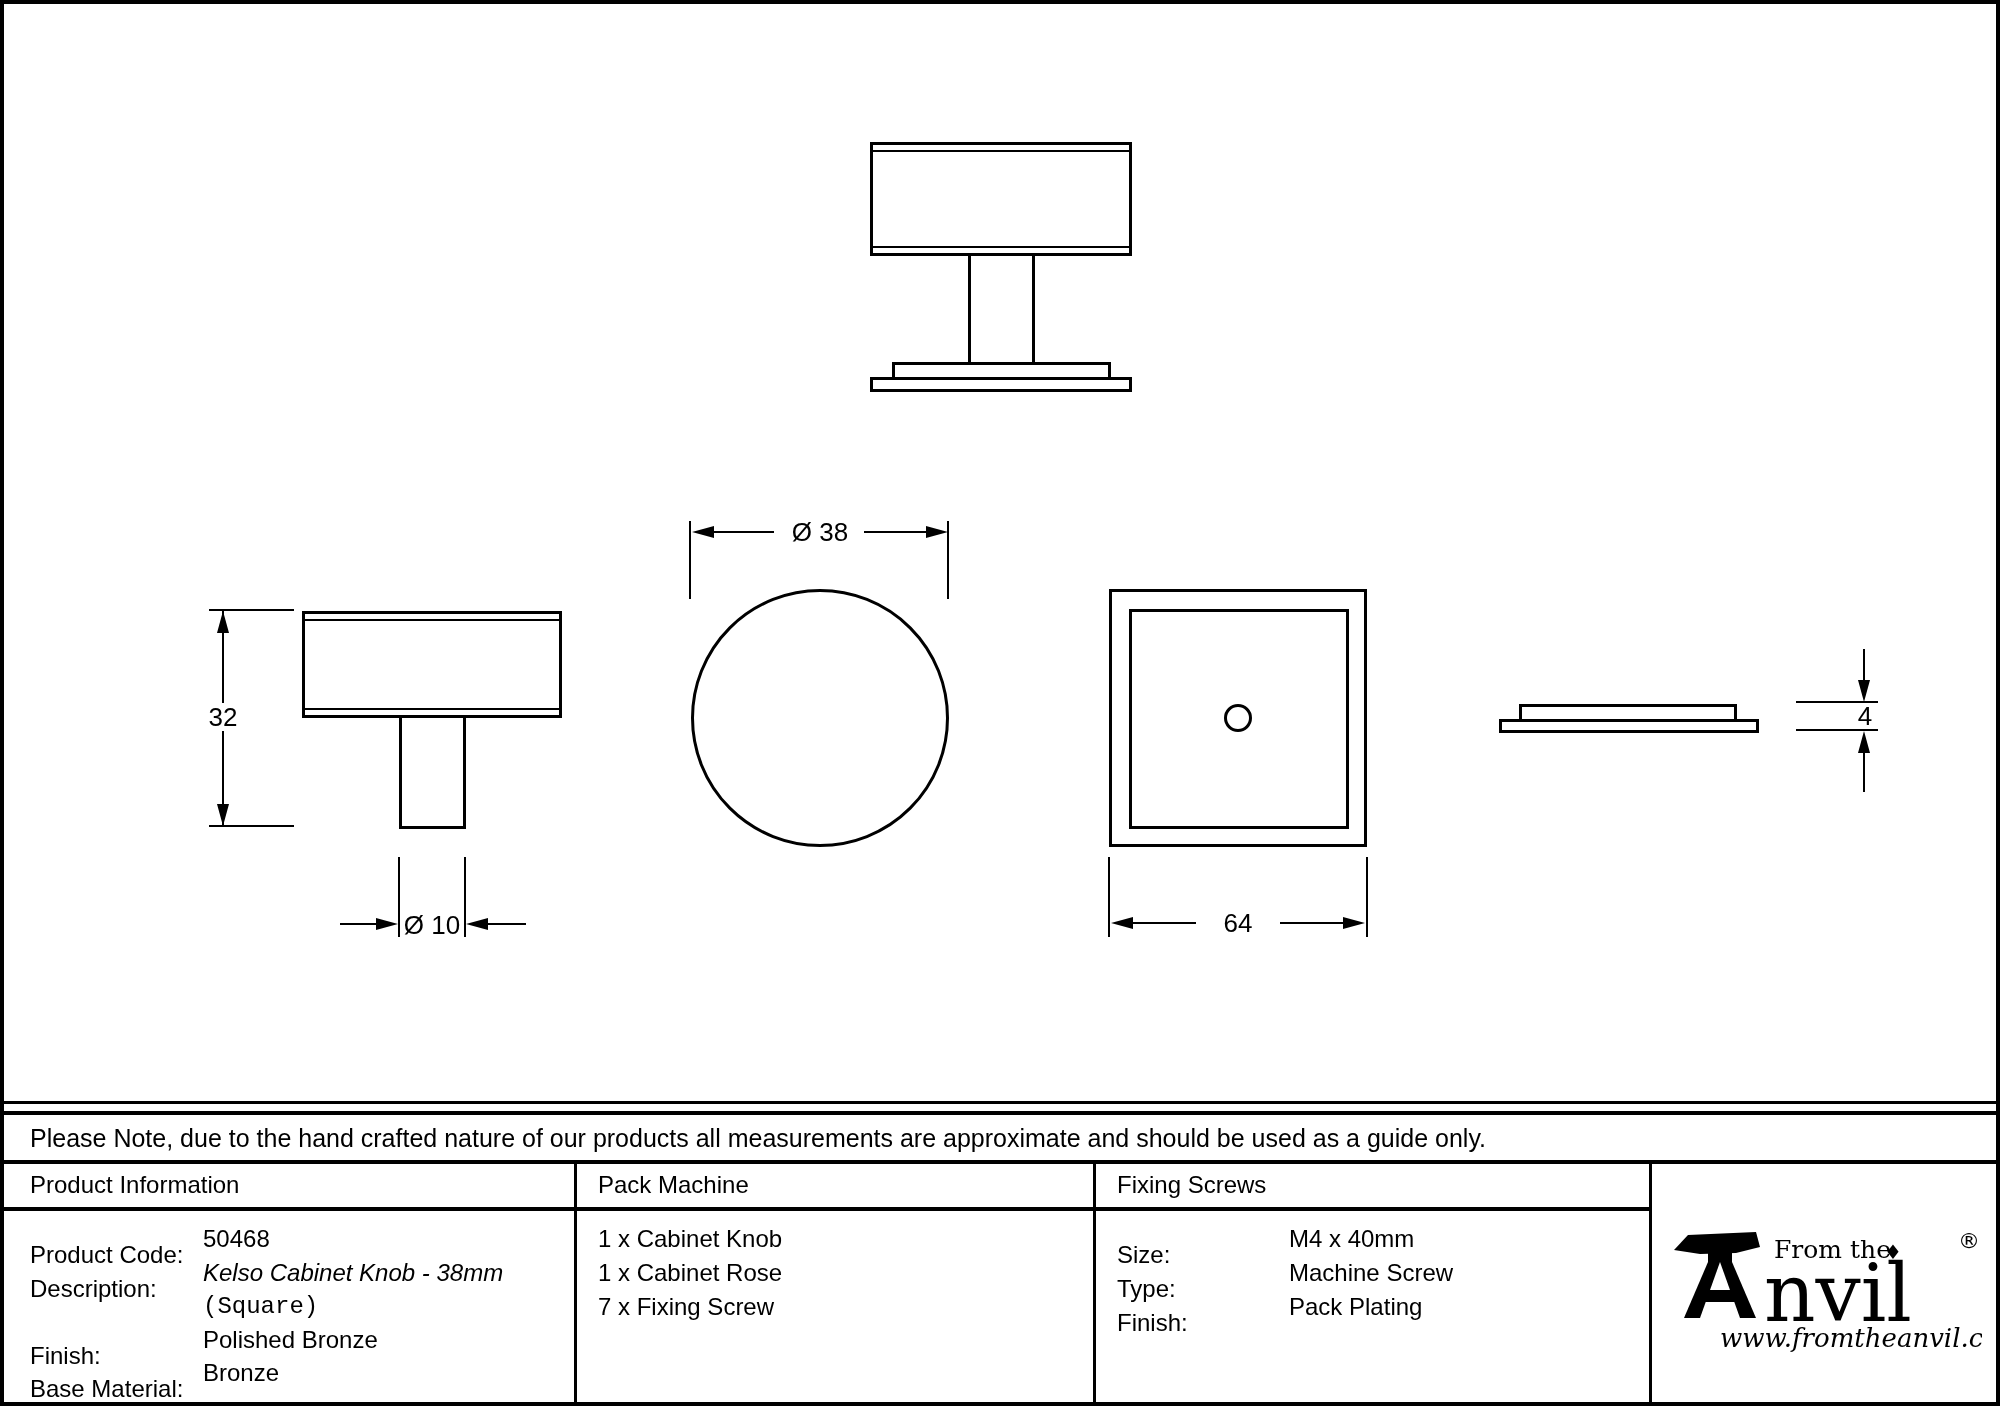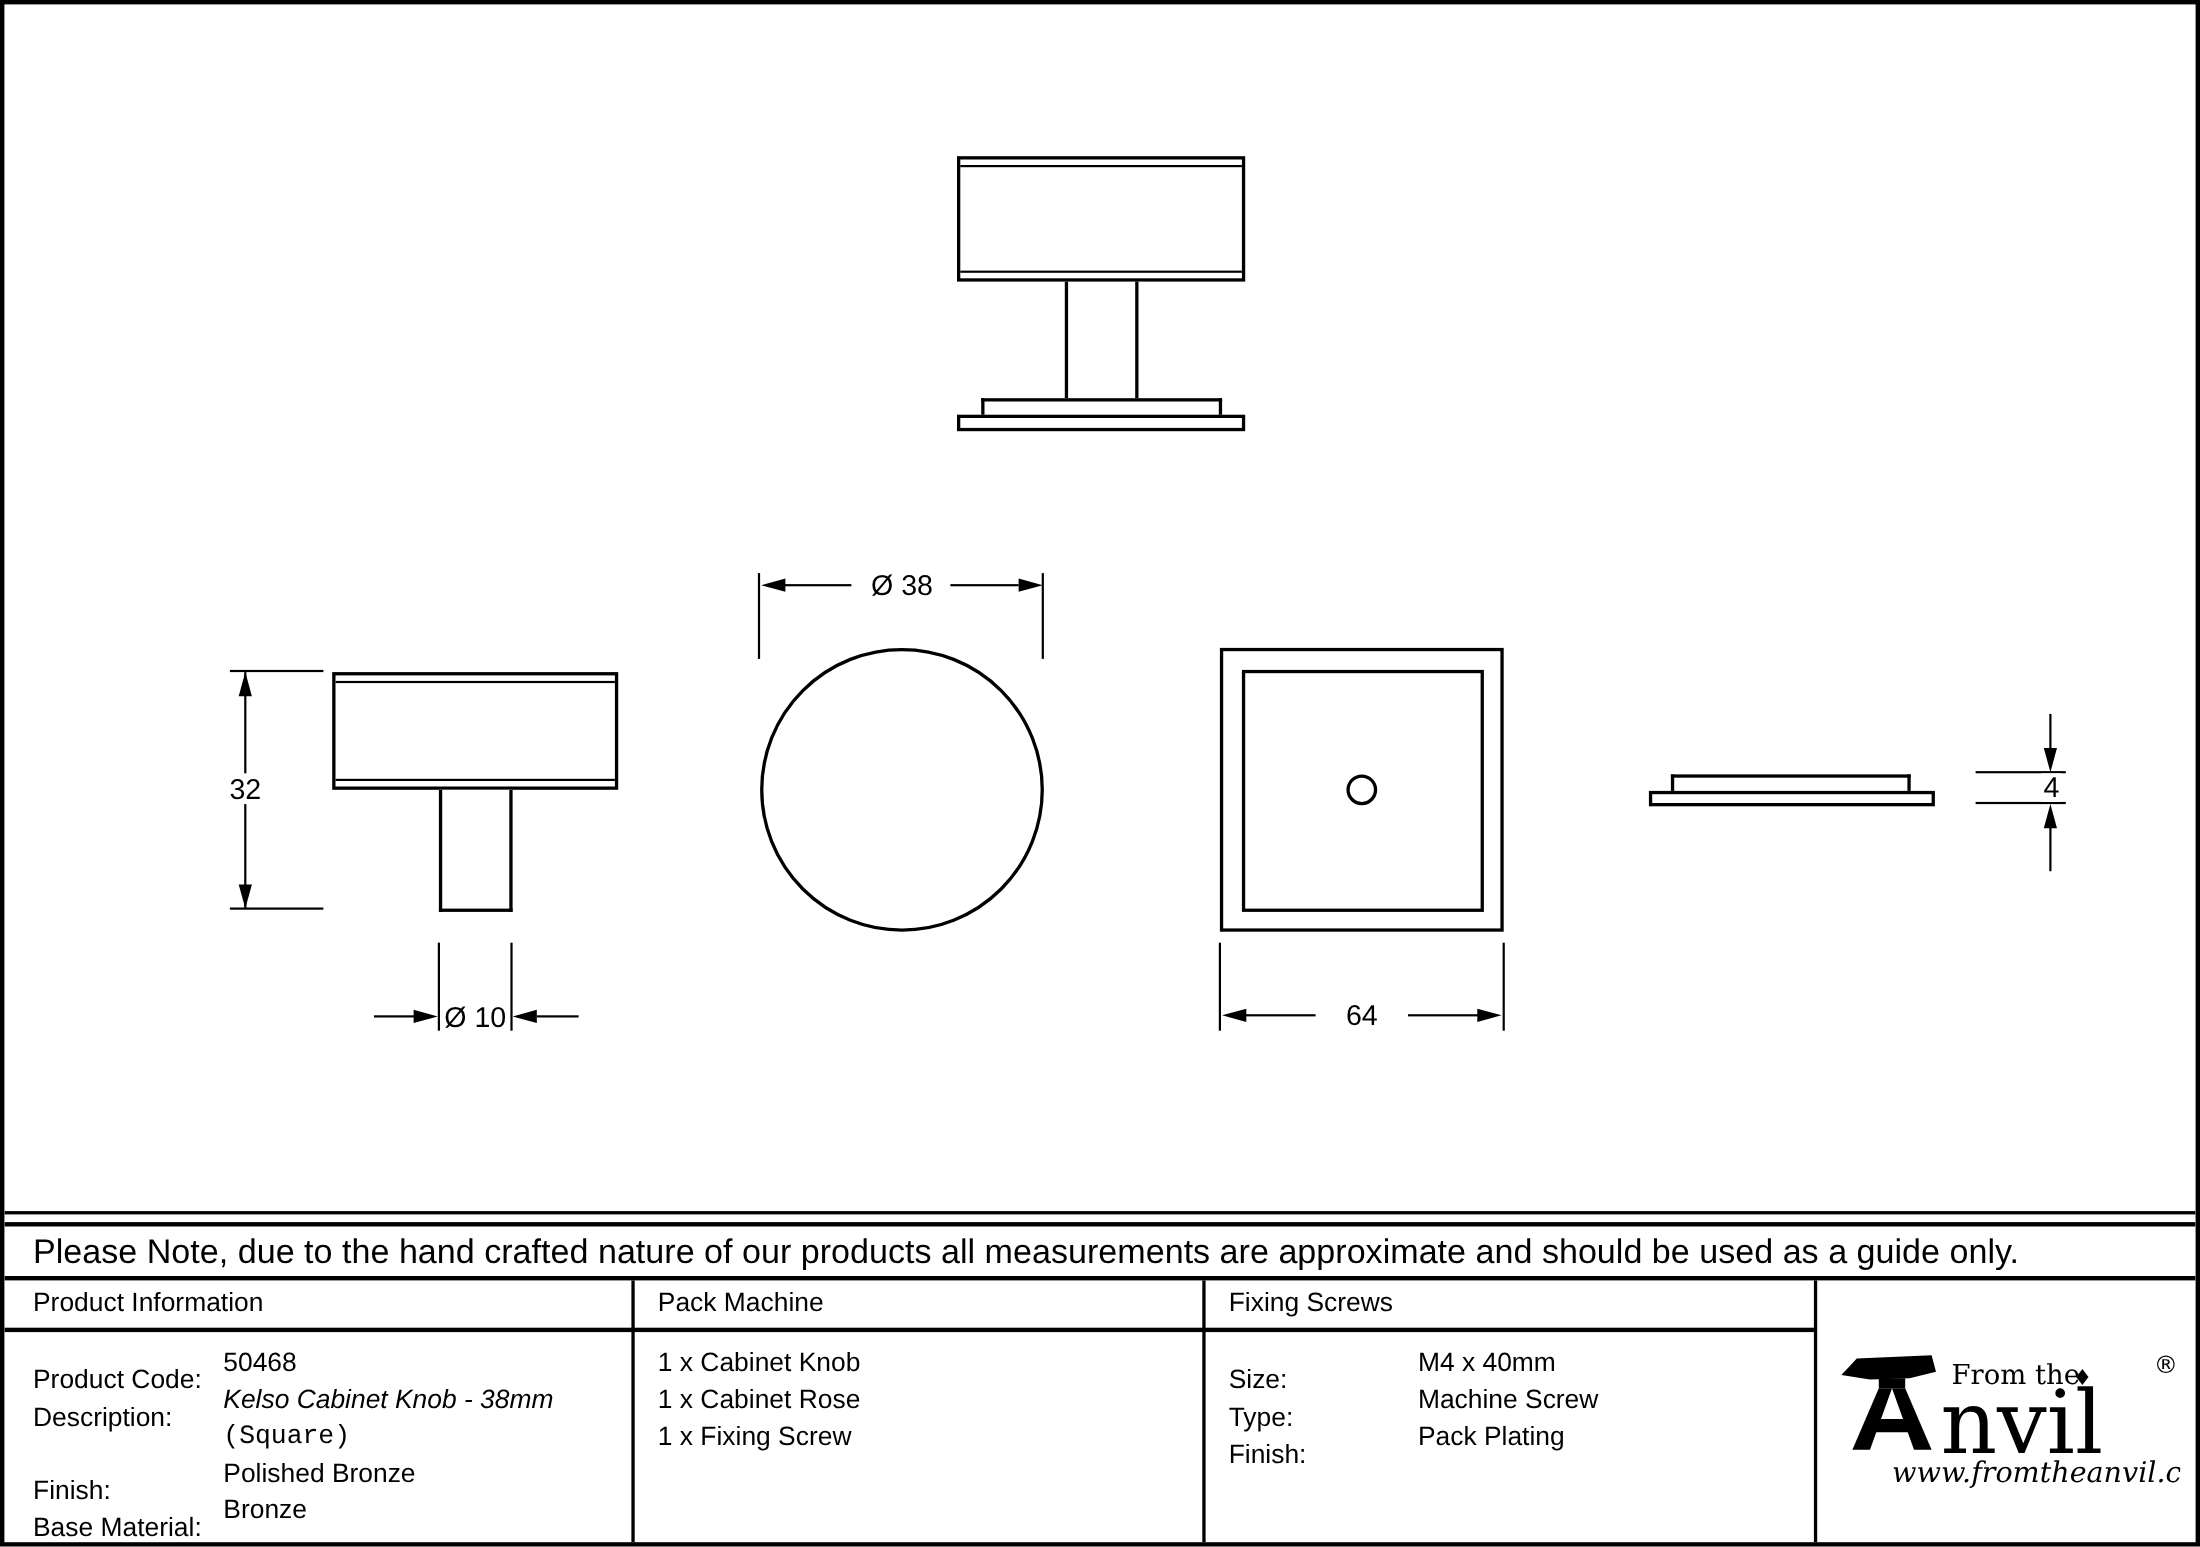--- a/index.html
+++ b/index.html
@@ -22,21 +22,21 @@
   .arr.left {border-top:6px solid transparent; border-bottom:6px solid transparent; border-right:22px solid #000;}
   .arr.right{border-top:6px solid transparent; border-bottom:6px solid transparent; border-left:22px solid #000;}
   .arr.up   {border-left:6px solid transparent; border-right:6px solid transparent; border-bottom:22px solid #000;}
   .arr.down {border-left:6px solid transparent; border-right:6px solid transparent; border-top:22px solid #000;}
   .dim-label{
     position:absolute; transform:translate(-50%,-50%);
     font-size:26px; line-height:26px; background:#fff; padding:1px 5px; white-space:nowrap;
   }
   
   .note-text{
-    position:absolute; left:26px; top:1120px; font-size:31px; line-height:28px;
+    position:absolute; left:26px; top:1120px; font-size:25px; line-height:28px;
   }
   .tbl-header{position:absolute; top:1168px; font-size:24px; line-height:26px; white-space:nowrap;}
   .cell-text{position:absolute; font-size:24px; line-height:34px; white-space:nowrap;}
   .lv-row{position:absolute; height:34px;}
   .lv-row .lbl{position:absolute; left:0; top:16px;}
   .lv-row .val{position:absolute; top:0;}
   
   #logo-svg{position:absolute; left:1668px; top:1222px;}
 </style>
 </head>
@@ -147,21 +147,21 @@
       <span class="lbl cell-text">Finish:</span>
       <span class="val cell-text" style="left:173px;">Polished Bronze</span>
     </div>
     <div class="lv-row" style="left:26px; top:1352px; width:540px;">
       <span class="lbl cell-text">Base Material:</span>
       <span class="val cell-text" style="left:173px;">Bronze</span>
     </div>
 
     <div class="cell-text" style="left:594px; top:1218px;">1 x Cabinet Knob</div>
     <div class="cell-text" style="left:594px; top:1252px;">1 x Cabinet Rose</div>
-    <div class="cell-text" style="left:594px; top:1286px;">1 x Fixing Screw</div>
+    <div class="cell-text" style="left:594px; top:1286px;">7 x Fixing Screw</div>
 
     <div class="lv-row" style="left:1113px; top:1218px; width:520px;">
       <span class="lbl cell-text">Size:</span>
       <span class="val cell-text" style="left:172px;">M4 x 40mm</span>
     </div>
     <div class="lv-row" style="left:1113px; top:1252px; width:520px;">
       <span class="lbl cell-text">Type:</span>
       <span class="val cell-text" style="left:172px;">Machine Screw</span>
     </div>
     <div class="lv-row" style="left:1113px; top:1286px; width:520px;">

